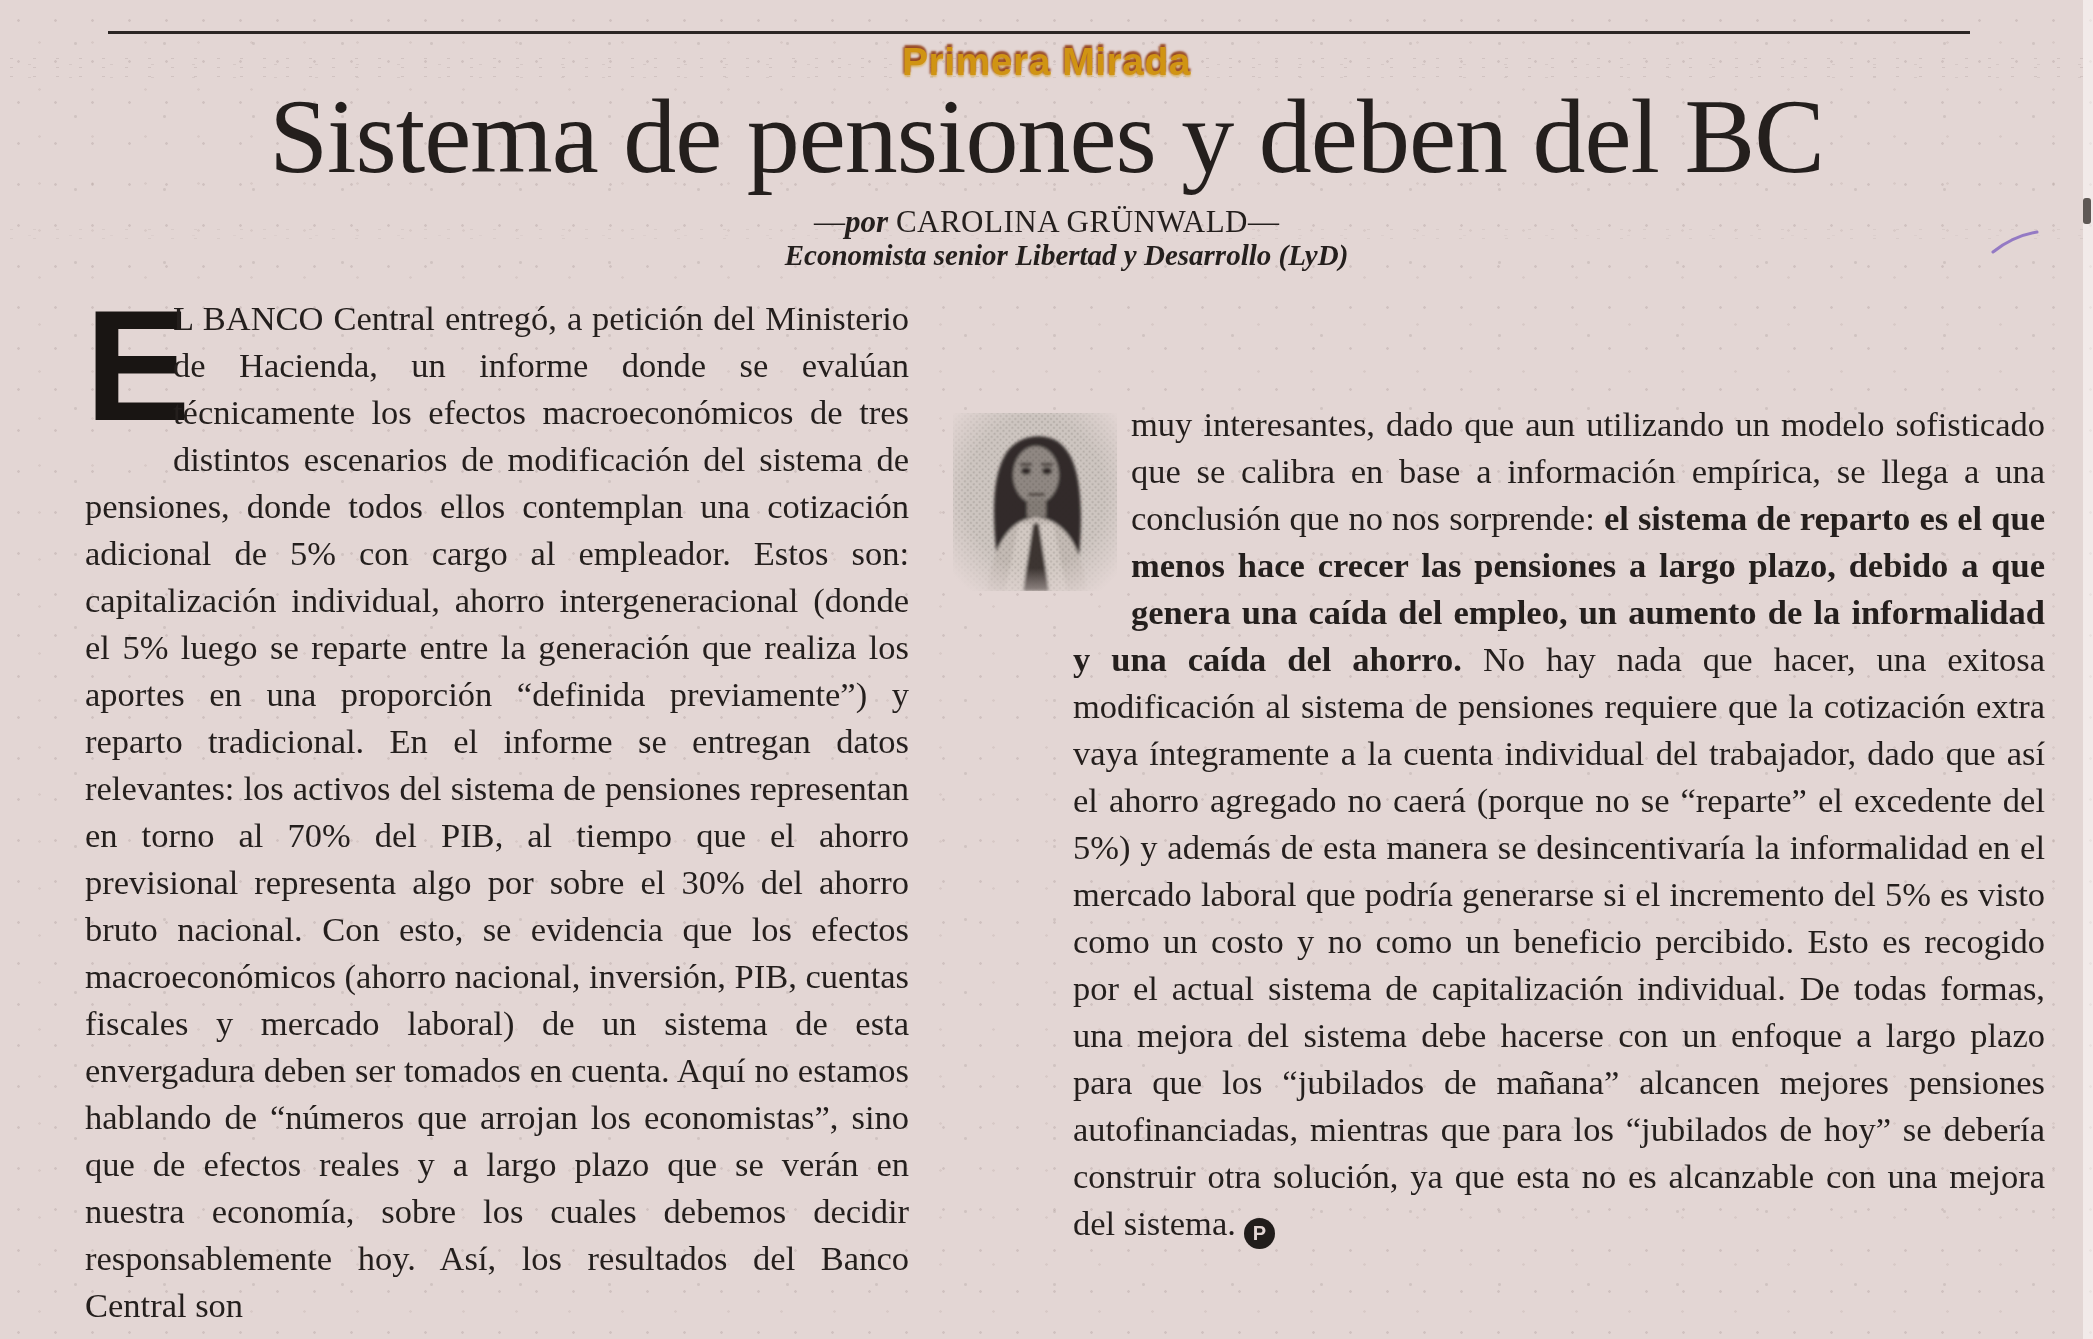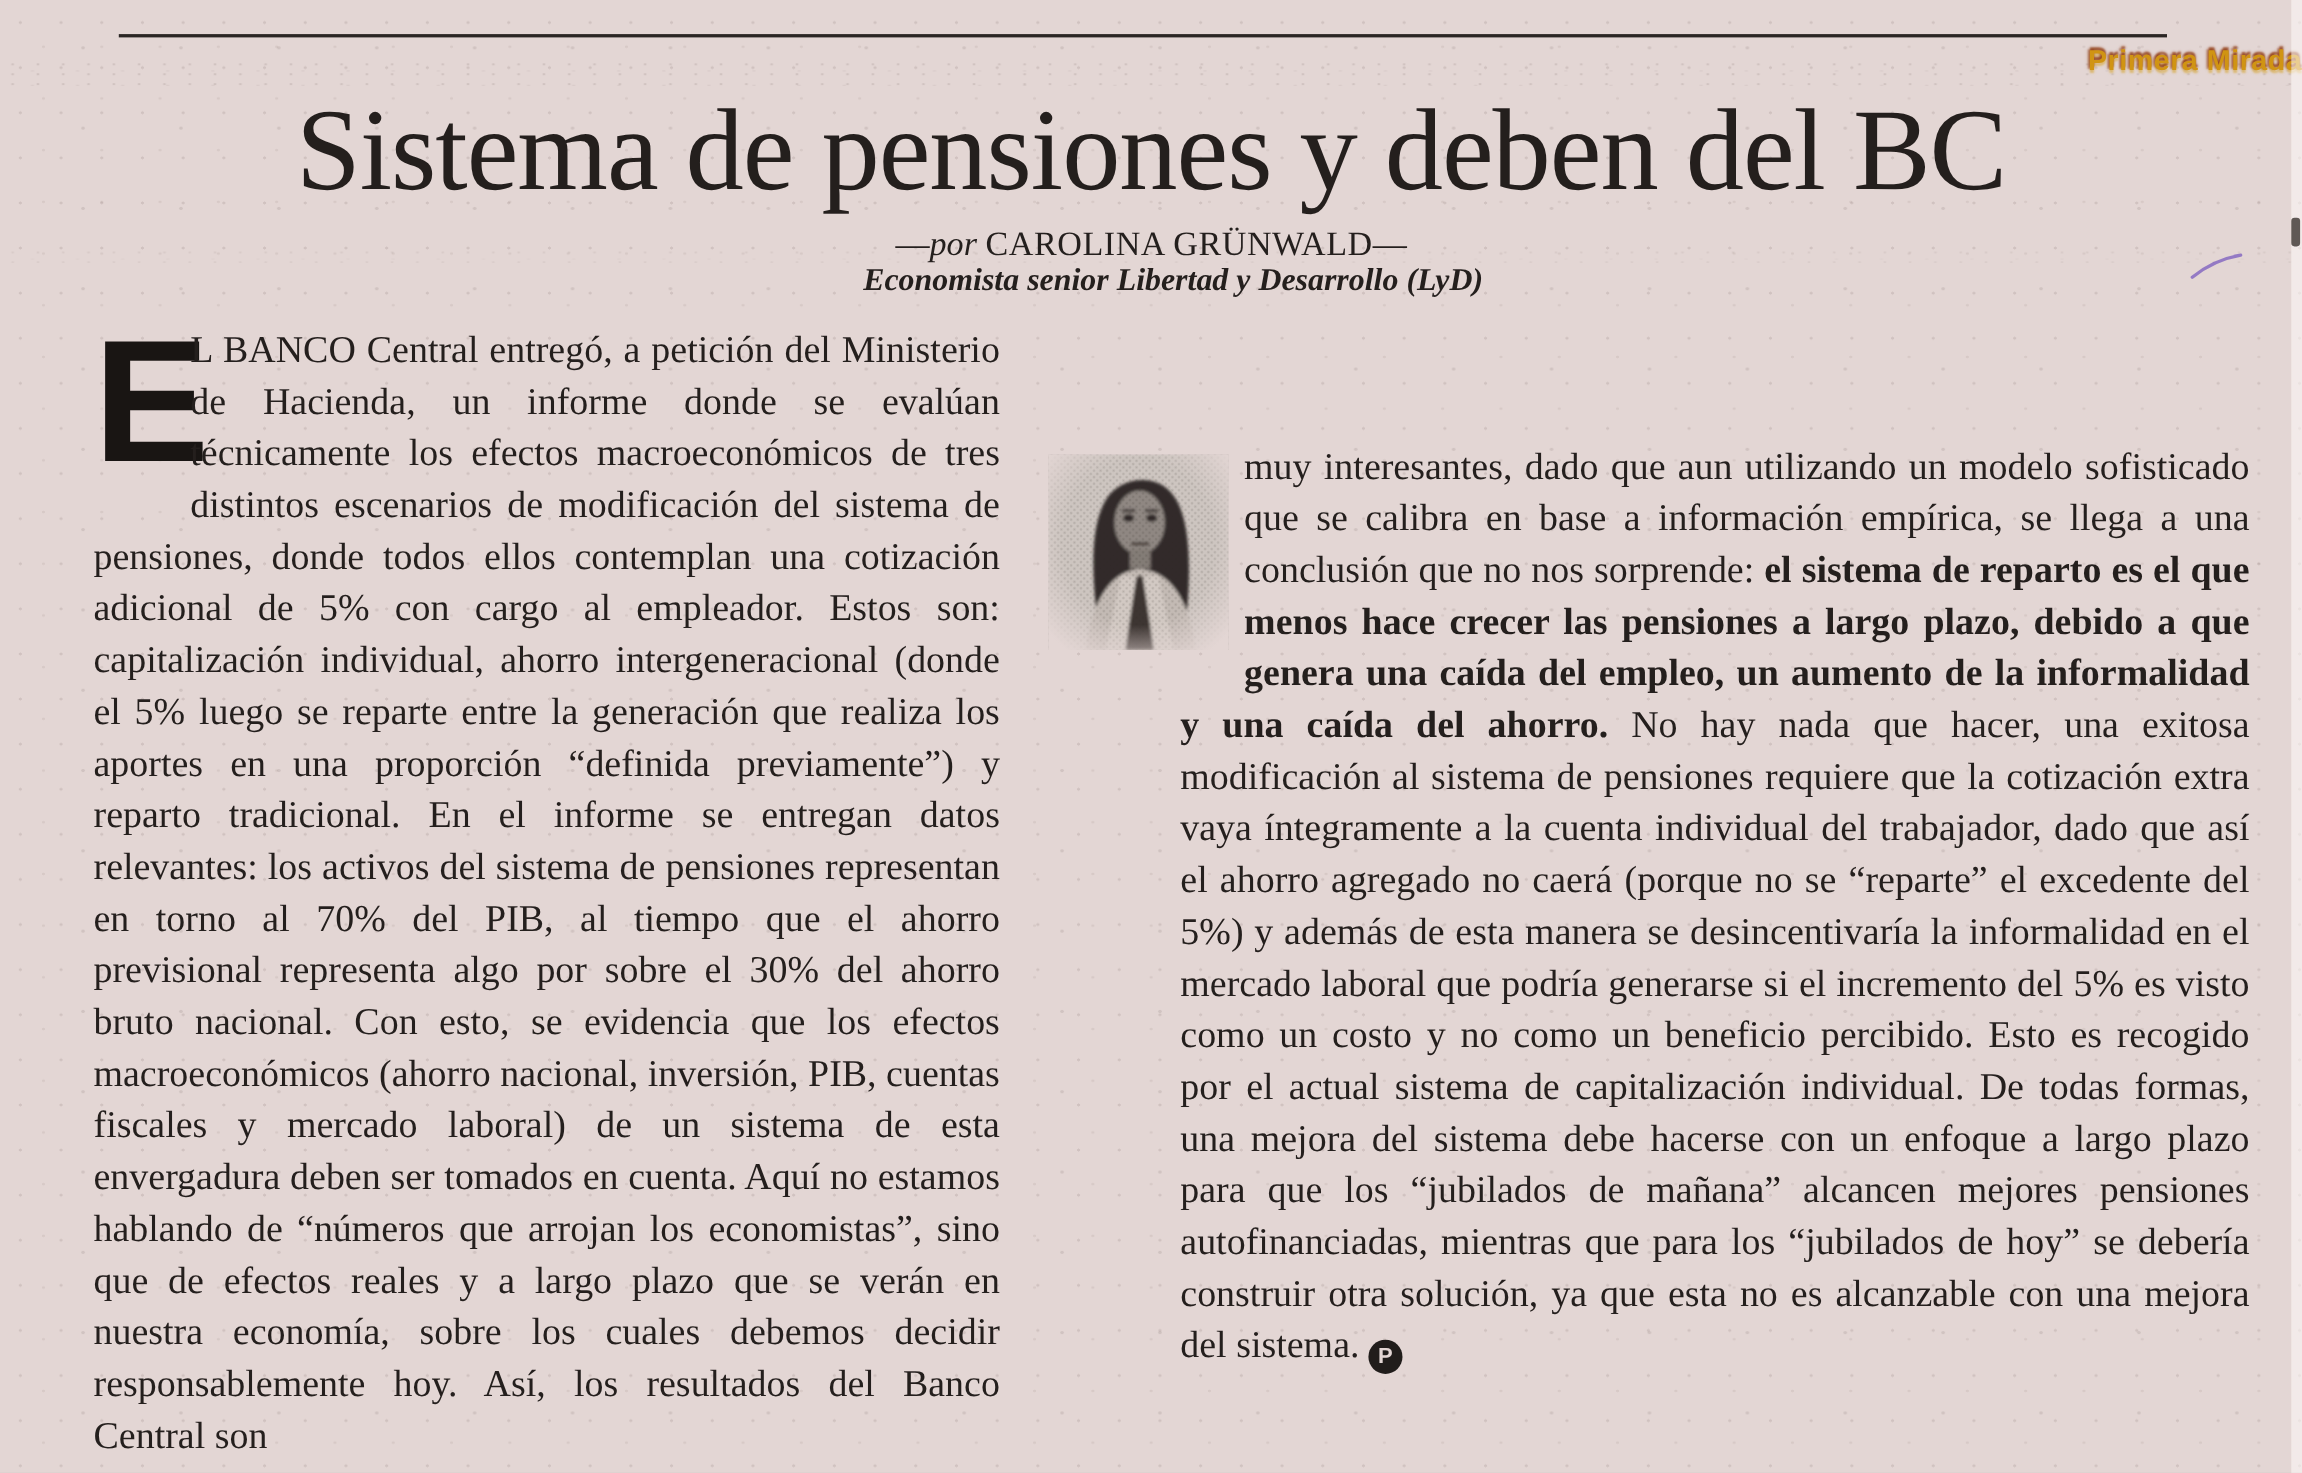--- a/index.html
+++ b/index.html
@@ -33,39 +33,39 @@
     background-position:0 0,9px 4px;
     opacity:.55;
   }
   .noise-band.low{top:225px;height:14px;opacity:.3;}
   .top-rule{
     position:absolute;left:108px;top:31px;width:1862px;height:3px;
     background:#2b2624;
   }
   .kicker{
     position:absolute;left:0;top:40px;width:100%;
-    text-align:right;
+    text-align:center;
     font-family:"Liberation Sans", sans-serif;
-    font-weight:bold;font-size:26px;letter-spacing:0.5px;
+    font-weight:bold;font-size:39px;letter-spacing:0.5px;
     color:var(--kicker);
     text-shadow:0 -3px 2px rgba(143,58,18,0.85), -2px -1px 2px rgba(143,58,18,0.55), 0 2px 2px rgba(214,160,30,0.55);
   }
   .headline{
     position:absolute;left:0;top:84px;width:100%;
     text-align:center;
     font-size:106px;line-height:1.0;
     font-weight:normal;
     letter-spacing:-1px;
     color:var(--ink);
   }
   .byline{
     position:absolute;left:0;top:204px;width:100%;
     text-align:center;font-size:31px;color:var(--ink);
   }
-  .byline .por{font-style:italic;font-weight:normal;}
+  .byline .por{font-style:italic;font-weight:bold;}
   .byline .author{font-weight:normal;letter-spacing:0.5px;}
   .role{
     position:absolute;left:0;top:239px;width:100%;
     text-align:center;font-style:italic;font-weight:600;font-size:29px;
     color:var(--ink);
     padding-left:20px;
   }
   .col{
     position:absolute;
     font-size:34.5px;line-height:47px;

